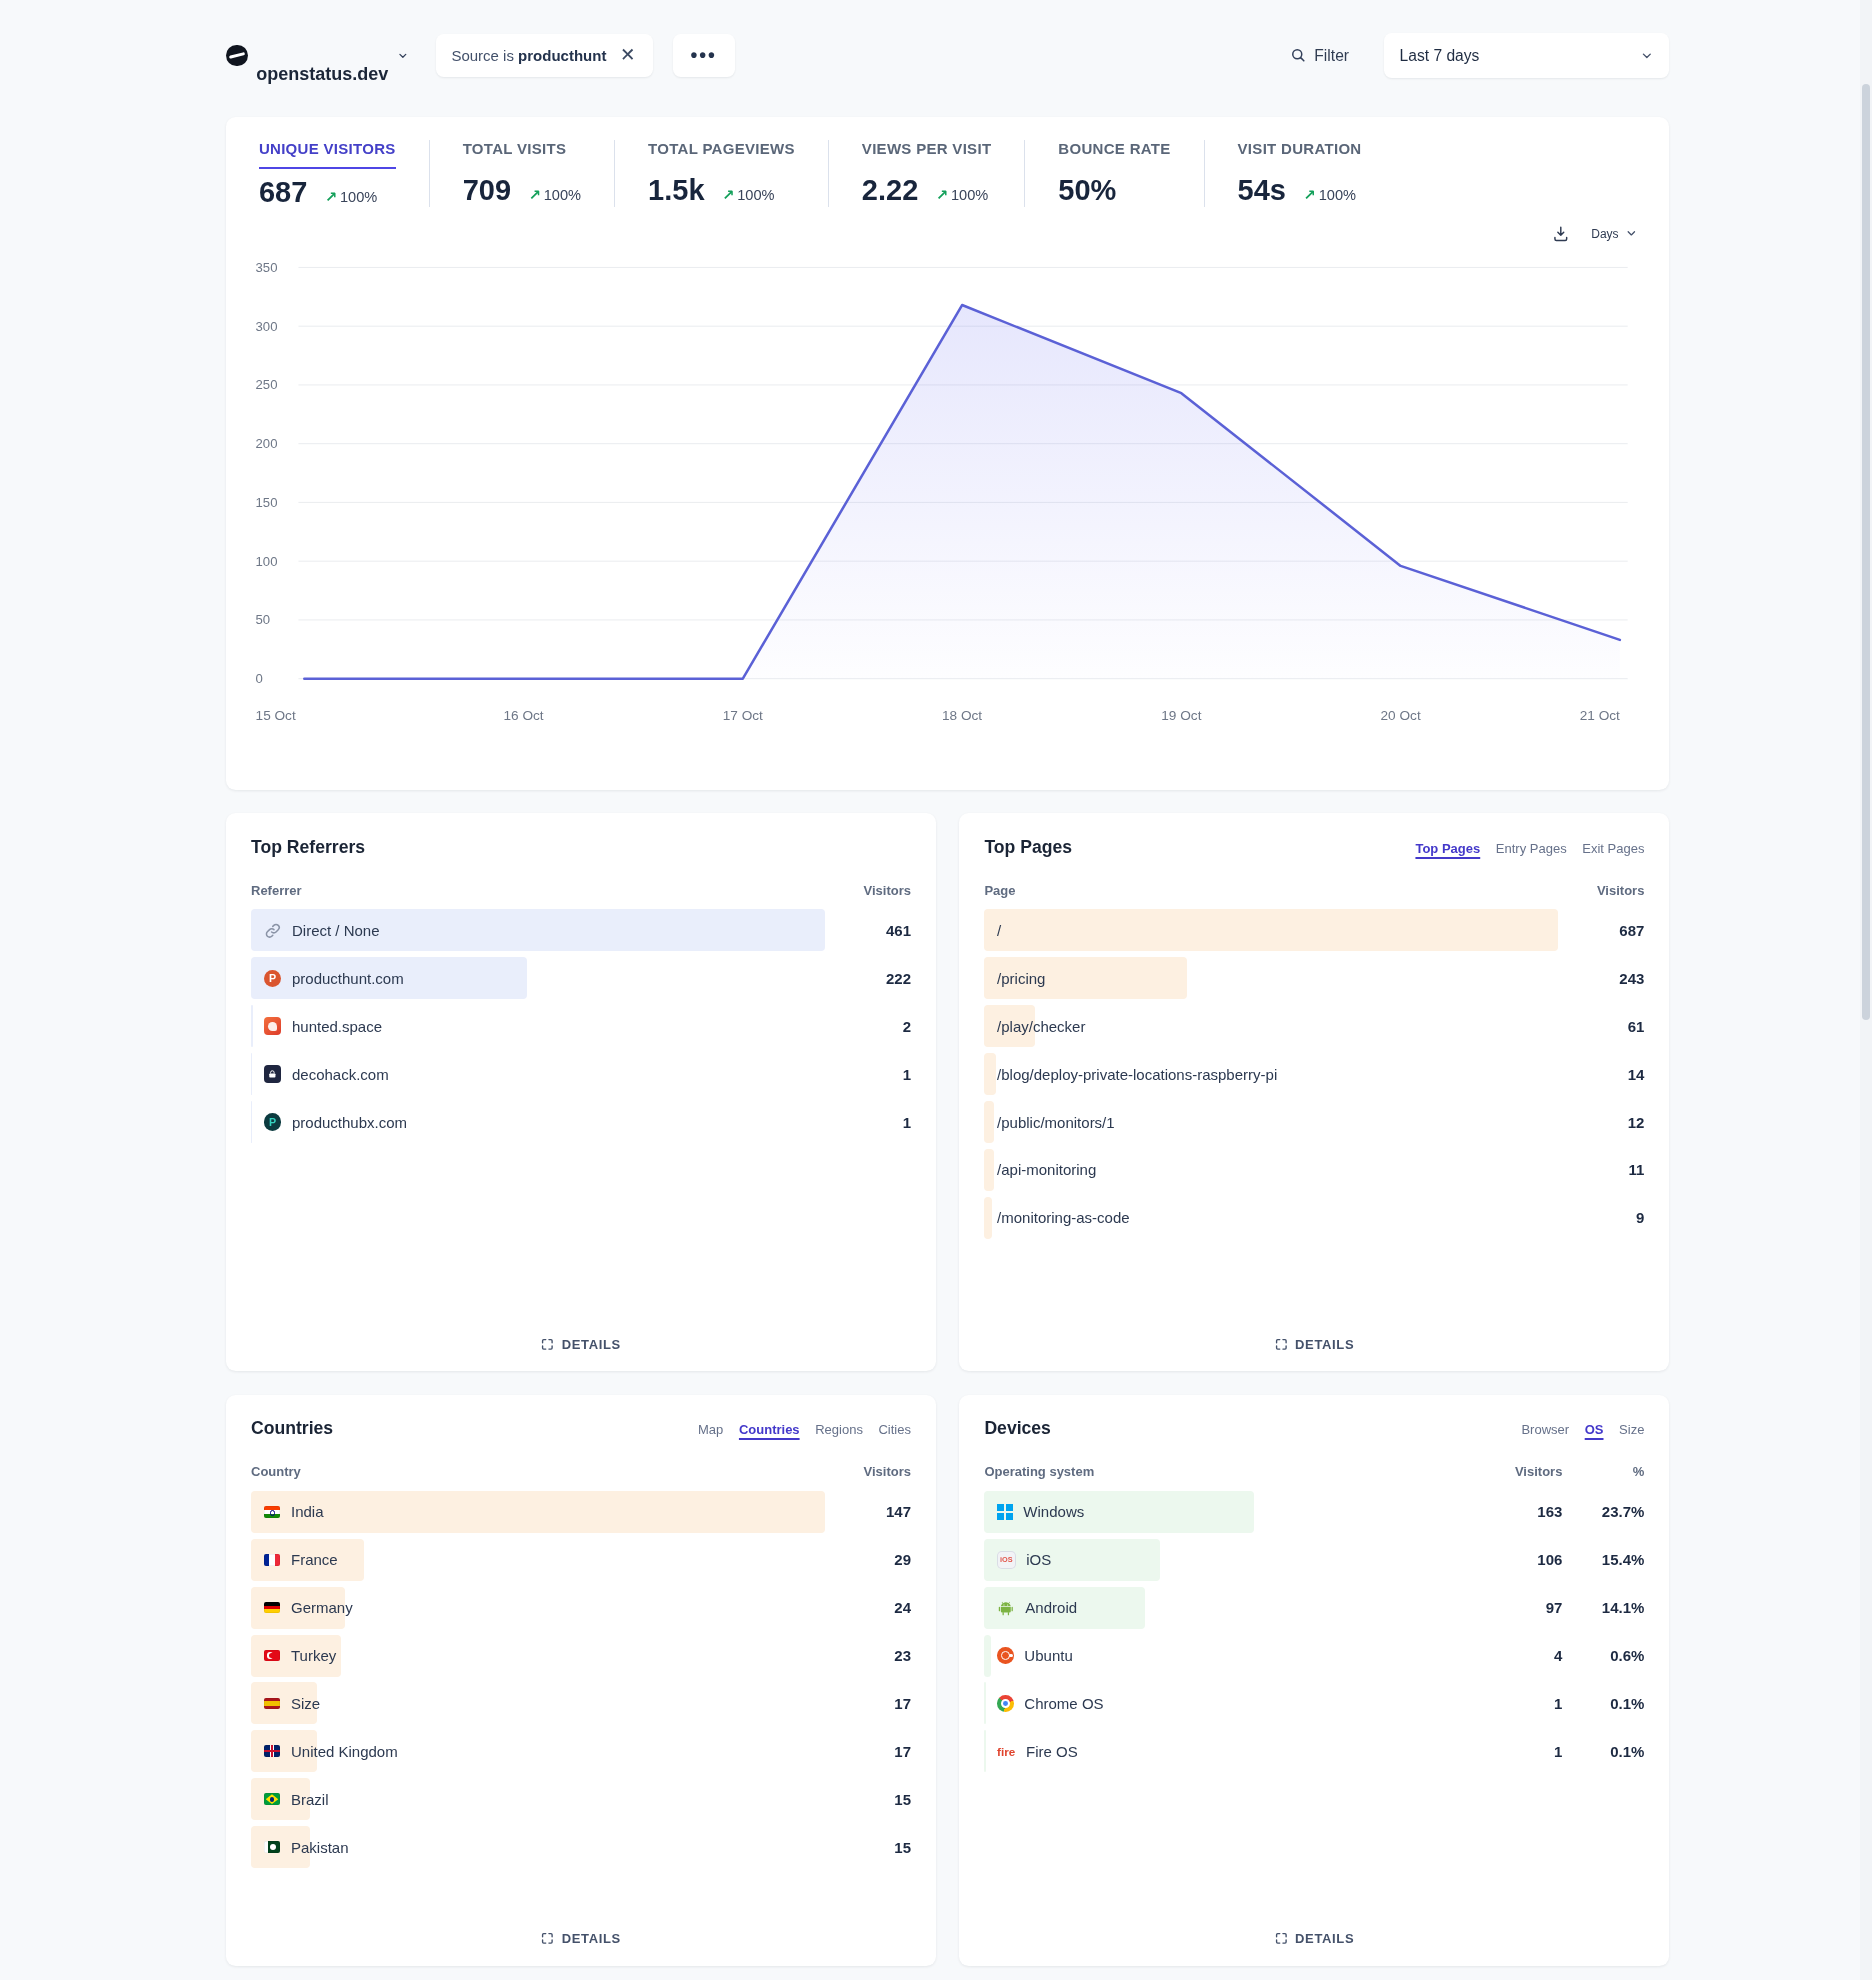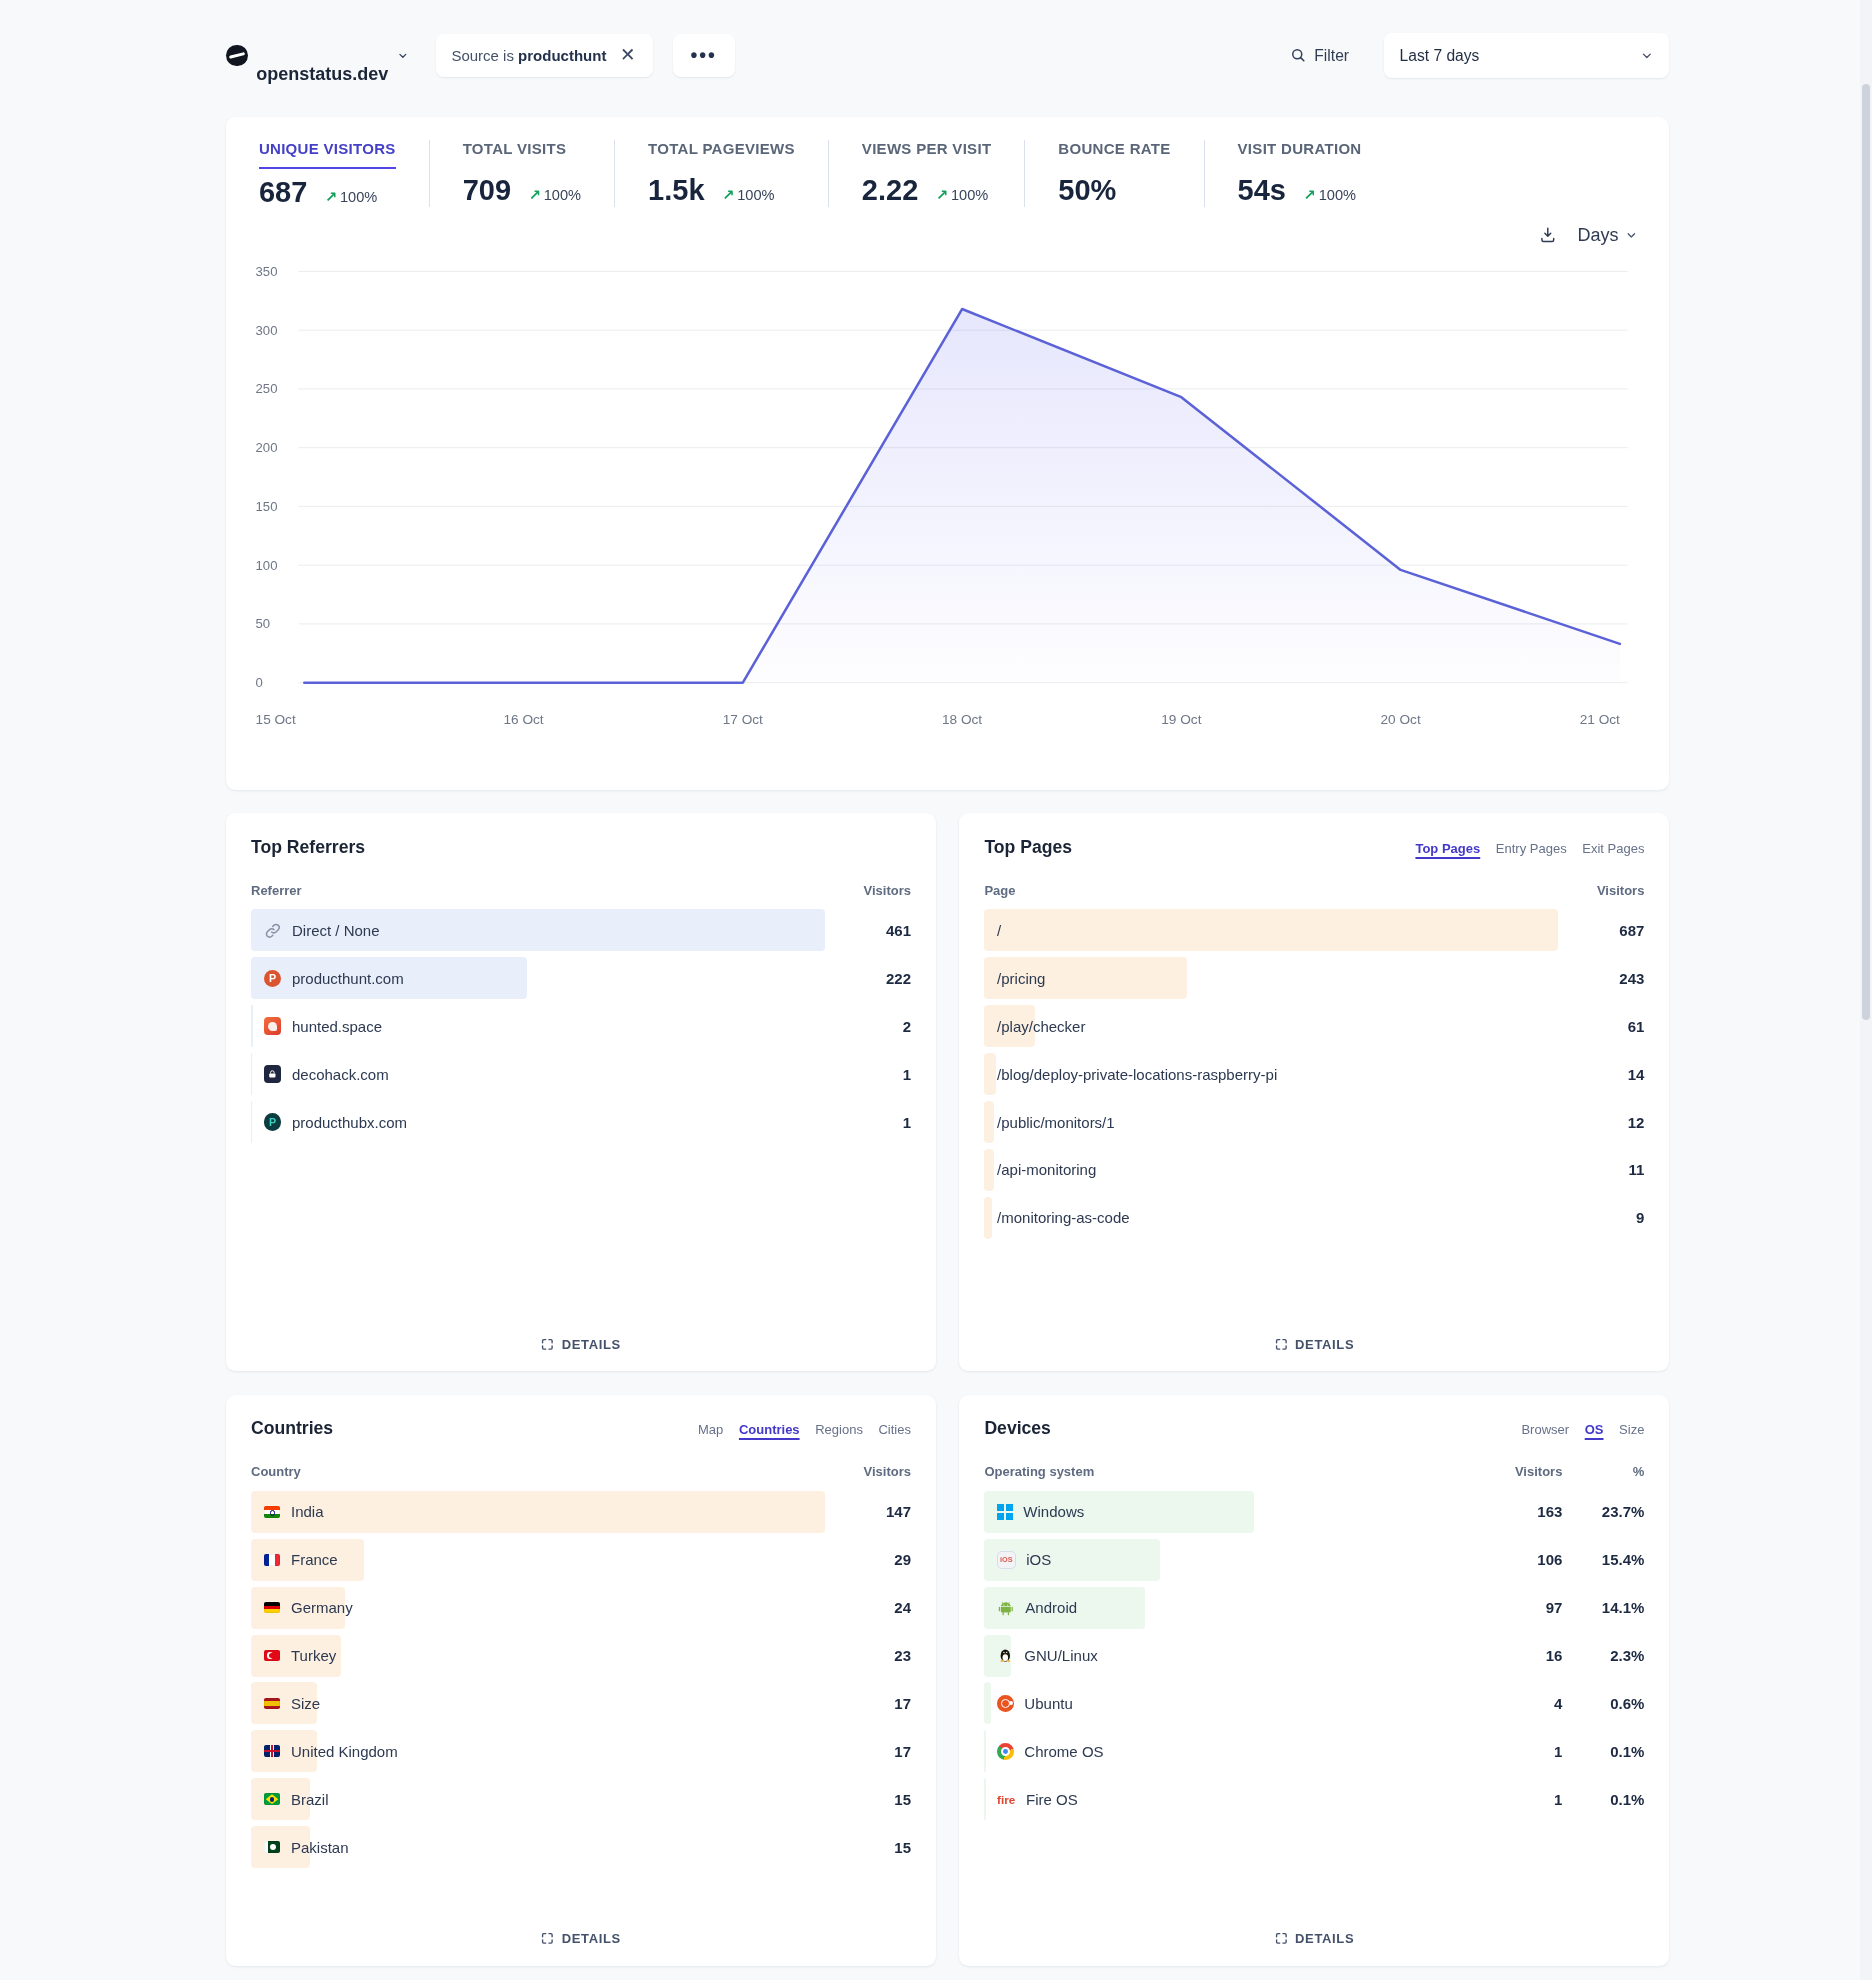--- a/index.html
+++ b/index.html
@@ -38,21 +38,21 @@
   .stat:first-child { padding-left:5.9px; }
   .stat + .stat { border-left:1px solid #dbe1ec; }
   .stat-label { font-size:15px; font-weight:700; letter-spacing:.02em; color:#5a6678; white-space:nowrap; display:inline-block; padding-bottom:10px; }
   .stat.active .stat-label { color:#4440c8; border-bottom:2px solid #4f46e5; }
   .stat-line { display:flex; align-items:baseline; gap:17.6px; margin-top:6.8px; }
   .stat-value { font-size:29px; font-weight:800; color:#18253c; }
   .stat-delta { font-size:14.6px; color:#39445a; font-weight:500; white-space:nowrap; }
   .stat-delta .arrow { color:#13a05a; font-family:"DejaVu Sans",sans-serif; font-weight:700; margin-right:2.9px; }
 
   .chart-controls { display:flex; justify-content:flex-end; align-items:center; gap:21.5px; margin:15.6px 3.9px 2px 0; color:#2f3b52; }
-  .dl-btn,.interval-sel { background:none; border:none; cursor:pointer; display:flex; align-items:center; gap:6.8px; font-size:18px; color:#2f3b52; }
+  .dl-btn,.interval-sel { background:none; border:none; cursor:pointer; display:flex; align-items:center; gap:6.8px; font-size:12px; color:#2f3b52; }
 
   .chart-wrap { margin-top:3.9px; }
   .chart-wrap svg { display:block; }
 
   
   .grid { display:grid; grid-template-columns:710px 710px; gap:23.4px; margin-top:23.4px; }
   .list-card { padding:23.4px 25px 17.6px; display:flex; flex-direction:column; }
   .row-mid { height:558px; }
   .row-bot { height:571px; }
   .card-head { display:flex; align-items:baseline; justify-content:space-between; }
@@ -578,40 +578,20 @@
                   <path d="M8.4 18.6v2.8m7.2-2.8v2.8M3.3 11.3v4.6m17.4-4.6v4.6" stroke="#7cb342" stroke-width="1.7" stroke-linecap="round"></path>
                 </svg>
               </span>
               <span>Android</span>
             </span>
             <span class="num">97</span>
             <span class="num2">14.1%</span>
           </div>
           <div class="lrow">
             <div class="bar-wrap two">
-              <div class="lbar" style="background: rgb(236, 248, 238); width: 5.35117%;"></div>
-            </div>
-            <span class="lab">
-              <span class="ic">
-                <svg width="16.6" height="16.6" viewBox="0 0 24 24">
-                  <ellipse cx="12" cy="12.5" rx="6.8" ry="9" fill="#14140f"></ellipse>
-                  <ellipse cx="12" cy="15.5" rx="4" ry="5" fill="#fff"></ellipse>
-                  <circle cx="10" cy="7.8" r="1" fill="#fff"></circle>
-                  <circle cx="14" cy="7.8" r="1" fill="#fff"></circle>
-                  <path d="M10.3 9.8h3.4L12 11.8z" fill="#f6a821"></path>
-                  <path d="M6.2 20.6l3.2-1.4M17.8 20.6l-3.2-1.4" stroke="#f6a821" stroke-width="2.2" stroke-linecap="round"></path>
-                </svg>
-              </span>
-              <span>GNU/Linux</span>
-            </span>
-            <span class="num">16</span>
-            <span class="num2">2.3%</span>
-          </div>
-          <div class="lrow">
-            <div class="bar-wrap two">
               <div class="lbar" style="background: rgb(236, 248, 238); width: 1.33779%;"></div>
             </div>
             <span class="lab">
               <span class="ic">
                 <span class="ubuntu"></span>
               </span>
               <span>Ubuntu</span>
             </span>
             <span class="num">4</span>
             <span class="num2">0.6%</span>

